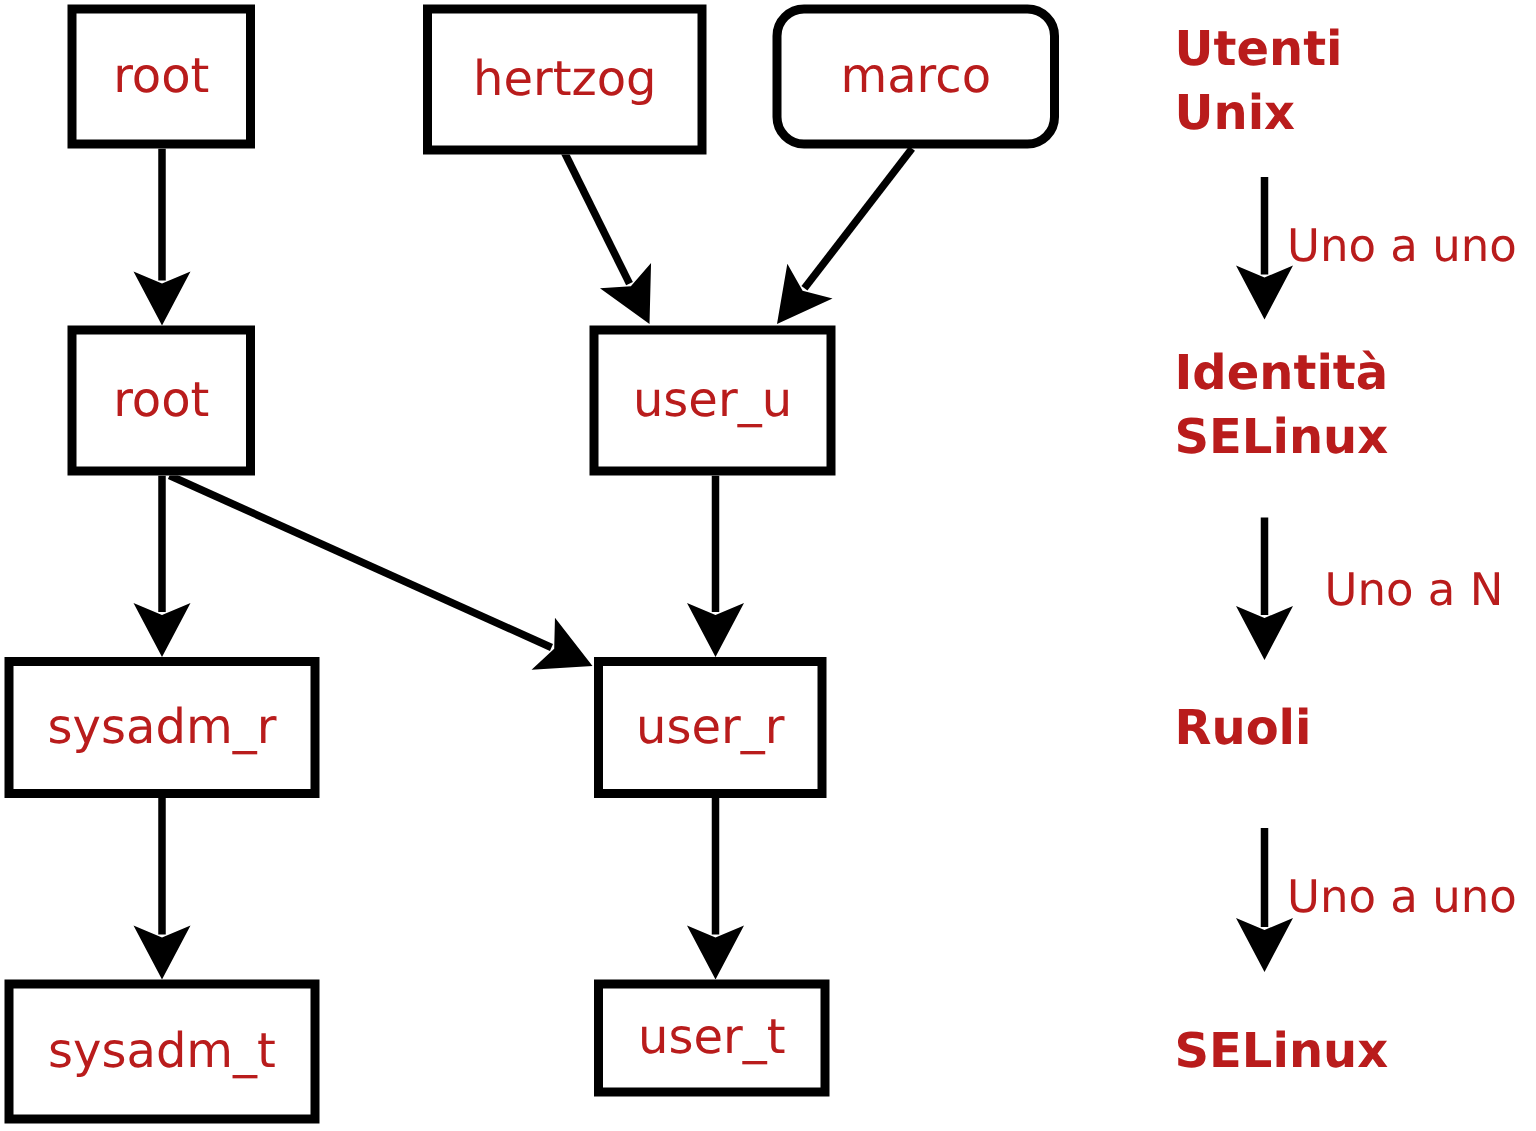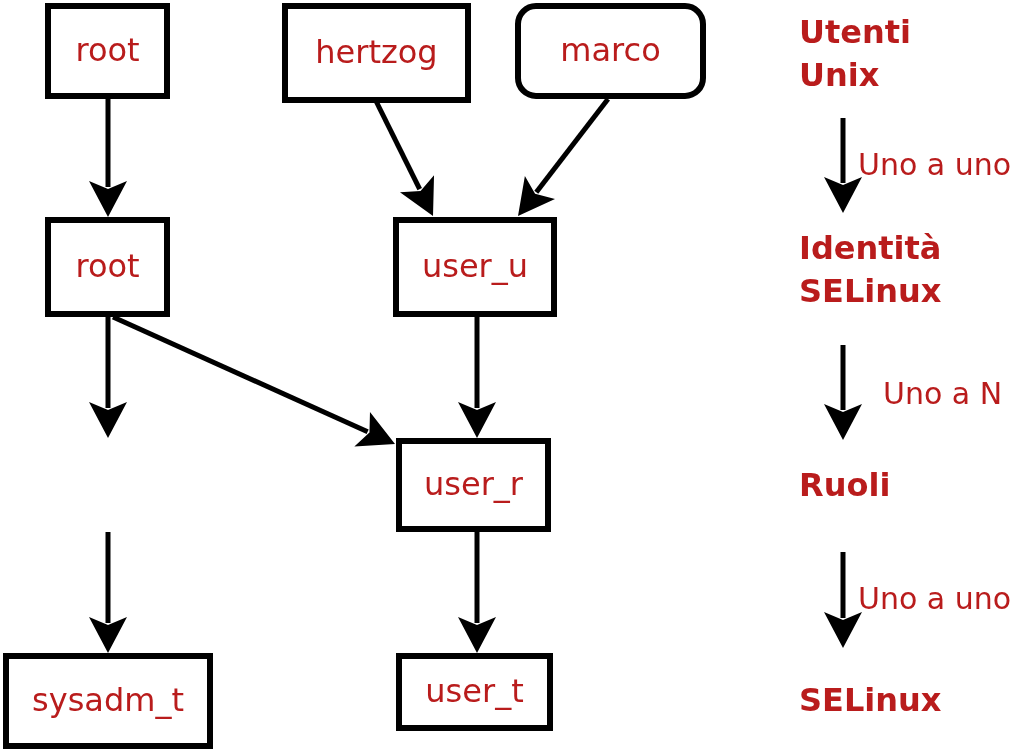--- a/index.html
+++ b/index.html
@@ -28,21 +28,20 @@
     font-size: 32px;
     line-height: 1.1;
     white-space: nowrap;
   }
   .level-label {
     position: absolute;
     font-weight: bold;
     font-size: 32px;
     line-height: 43px;
     white-space: pre;
-    margin-left: 16px;
   }
   .relation-label {
     position: absolute;
     font-size: 30px;
     line-height: 30px;
     white-space: pre;
   }
 </style>
 </head>
 <body>
@@ -80,20 +79,23 @@
     </div>
     <div class="node" style="left: 515px; top: 3px; width: 191px; height: 96px; border-radius: 21px;">
       <span>marco</span>
     </div>
     <div class="node" style="left: 45px; top: 217px; width: 125px; height: 100px;">
       <span>root</span>
     </div>
     <div class="node" style="left: 393px; top: 217px; width: 164px; height: 100px; justify-content: center;">
       <span>user_u</span>
     </div>
+    <div class="node" style="left: 3px; top: 438px; width: 210px; height: 94px;">
+      <span>sysadm_r</span>
+    </div>
     <div class="node" style="left: 396px; top: 438px; width: 155px; height: 94px;">
       <span>user_r</span>
     </div>
     <div class="node" style="left: 3px; top: 653px; width: 210px; height: 96px;">
       <span>sysadm_t</span>
     </div>
     <div class="node" style="left: 396px; top: 653px; width: 157px; height: 78px;">
       <span>user_t</span>
     </div>
     <div class="level-label" style="left: 783px; top: 11px;"><div>Utenti</div><div>Unix</div></div>

